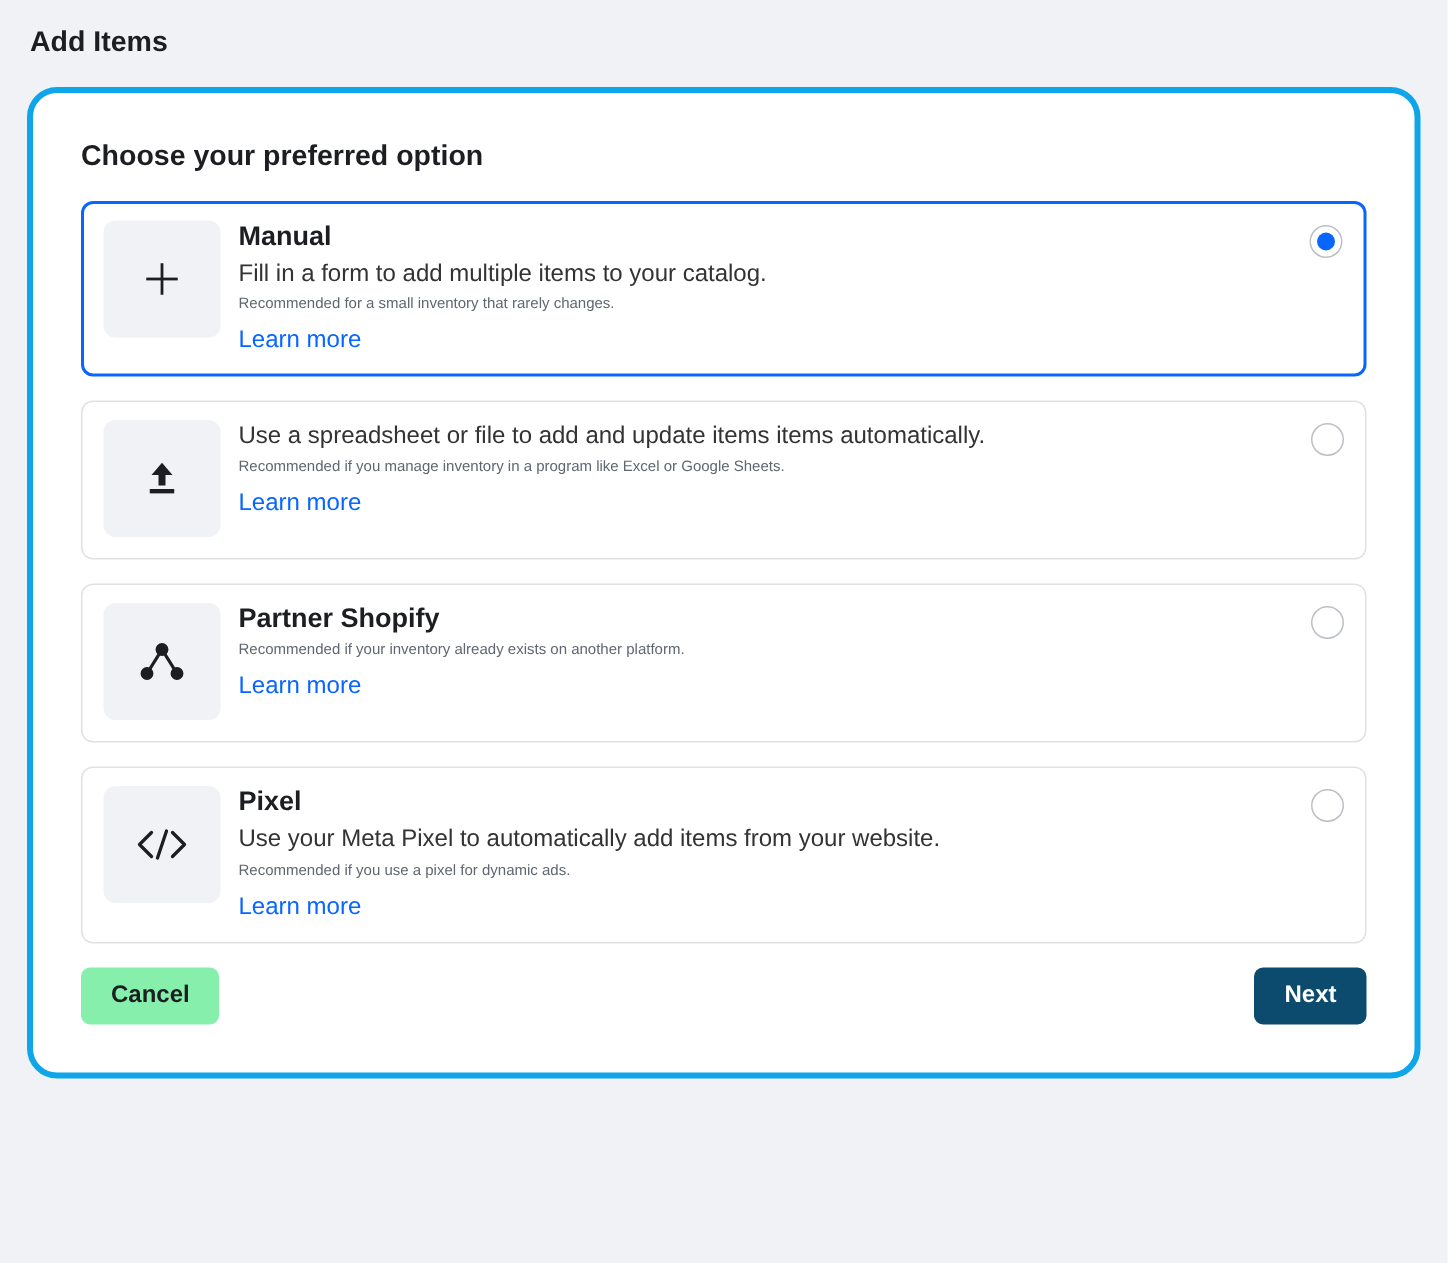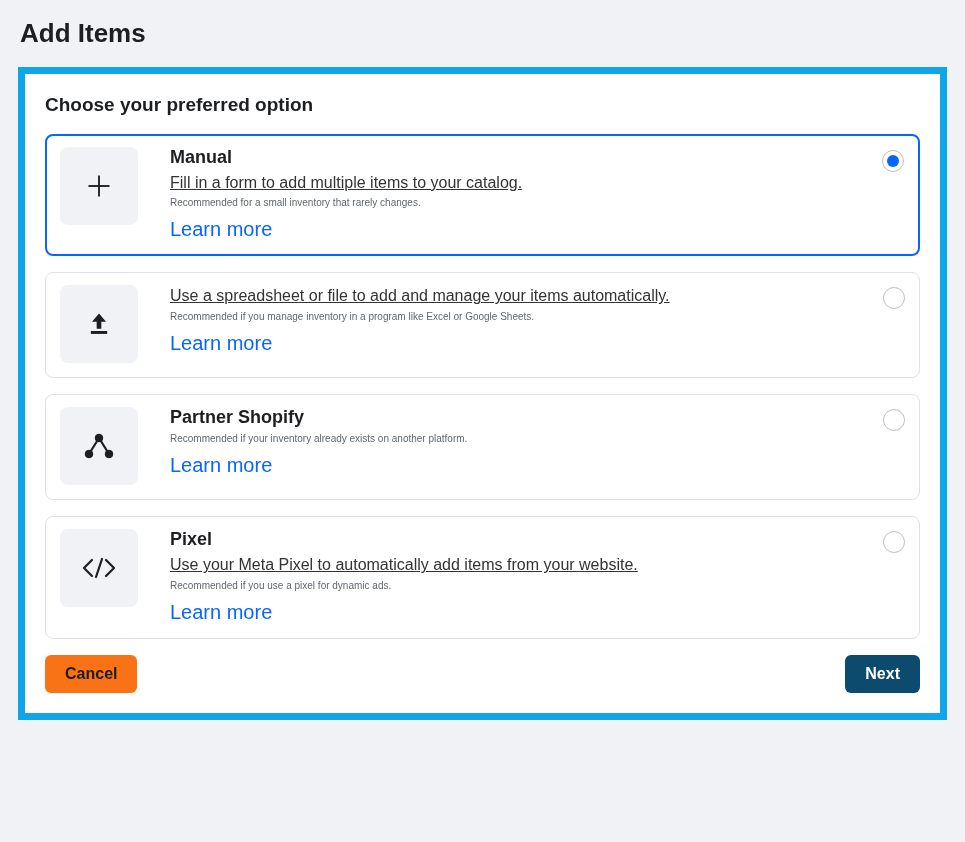--- a/index.html
+++ b/index.html
@@ -5,44 +5,44 @@
   * { box-sizing: border-box; margin: 0; padding: 0; }
   body {
     font-family: -apple-system, BlinkMacSystemFont, "Segoe UI", Helvetica, Arial, sans-serif;
     background: #f0f2f5;
     color: #1c1e21;
     width: 965px;
     height: 842px;
     padding: 18px;
   }
   .page-title {
-    font-size: 26px;
+    font-size: 19px;
     font-weight: 700;
     color: #1c1e21;
     margin-bottom: 18px;
     margin-left: 2px;
   }
   .card {
     background: #fff;
-    border: 7px solid #0ea5e9;
-    border-radius: 0;
-    padding: 20px;
+    border: 4px solid #0ea5e9;
+    border-radius: 20px;
+    padding: 32px;
   }
   .section-title {
     font-size: 19px;
     font-weight: 700;
     margin-bottom: 18px;
   }
   .option {
     border: 1px solid #dfe1e5;
     border-radius: 8px;
     padding: 12px 14px 14px 14px;
     display: flex;
     align-items: flex-start;
-    gap: 32px;
+    gap: 12px;
     margin-bottom: 16px;
     position: relative;
     cursor: pointer;
   }
   .option.selected {
     border: 2px solid #0866ff;
     padding: 11px 13px 13px 13px;
   }
   .option-icon {
     width: 78px;
@@ -62,30 +62,29 @@
     font-size: 18px;
     font-weight: 700;
     color: #1c1e21;
     margin-bottom: 4px;
   }
   .option-desc {
     font-size: 16px;
     color: #333;
     line-height: 1.4;
     margin-bottom: 2px;
-    text-decoration: underline;
   }
   .option-sub {
     font-size: 10px;
     color: #606770;
     line-height: 1.4;
     margin-bottom: 8px;
   }
   .learn-more {
-    font-size: 20px;
+    font-size: 16px;
     color: #0866ff;
     text-decoration: none;
     font-weight: 400;
     display: inline-block;
   }
   .radio {
     position: absolute;
     top: 14px;
     right: 14px;
     width: 22px;
@@ -111,21 +110,21 @@
   }
   .btn {
     border: none;
     border-radius: 6px;
     font-size: 16px;
     font-weight: 600;
     padding: 10px 20px;
     cursor: pointer;
   }
   .btn-secondary {
-    background: #f97316;
+    background: #86efac;
     color: #1c1e21;
   }
   .btn-primary {
     background: #0c4a6e;
     color: #fff;
   }
   svg { display: block; }
 </style>
 </head>
 <body>
@@ -152,21 +151,21 @@
   </div>
 
   <div class="option">
     <div class="option-icon">
       <svg width="28" height="28" viewBox="0 0 24 24" fill="#1c1e21">
         <path d="M12 3 L6 10 L10 10 L10 16 L14 16 L14 10 L18 10 Z"></path>
         <rect x="5" y="18" width="14" height="2.5"></rect>
       </svg>
     </div>
     <div class="option-body">
-      <div class="option-desc">Use a spreadsheet or file to add and manage your items automatically.</div>
+      <div class="option-desc">Use a spreadsheet or file to add and update items items automatically.</div>
       <div class="option-sub">Recommended if you manage inventory in a program like Excel or Google Sheets.</div>
       <a href="#" class="learn-more">Learn more</a>
     </div>
     <div class="radio"></div>
   </div>
 
   <div class="option">
     <div class="option-icon">
       <svg width="34" height="30" viewBox="0 0 34 30" fill="#1c1e21" stroke="#1c1e21">
         <circle cx="17" cy="7" r="3.8"></circle>

